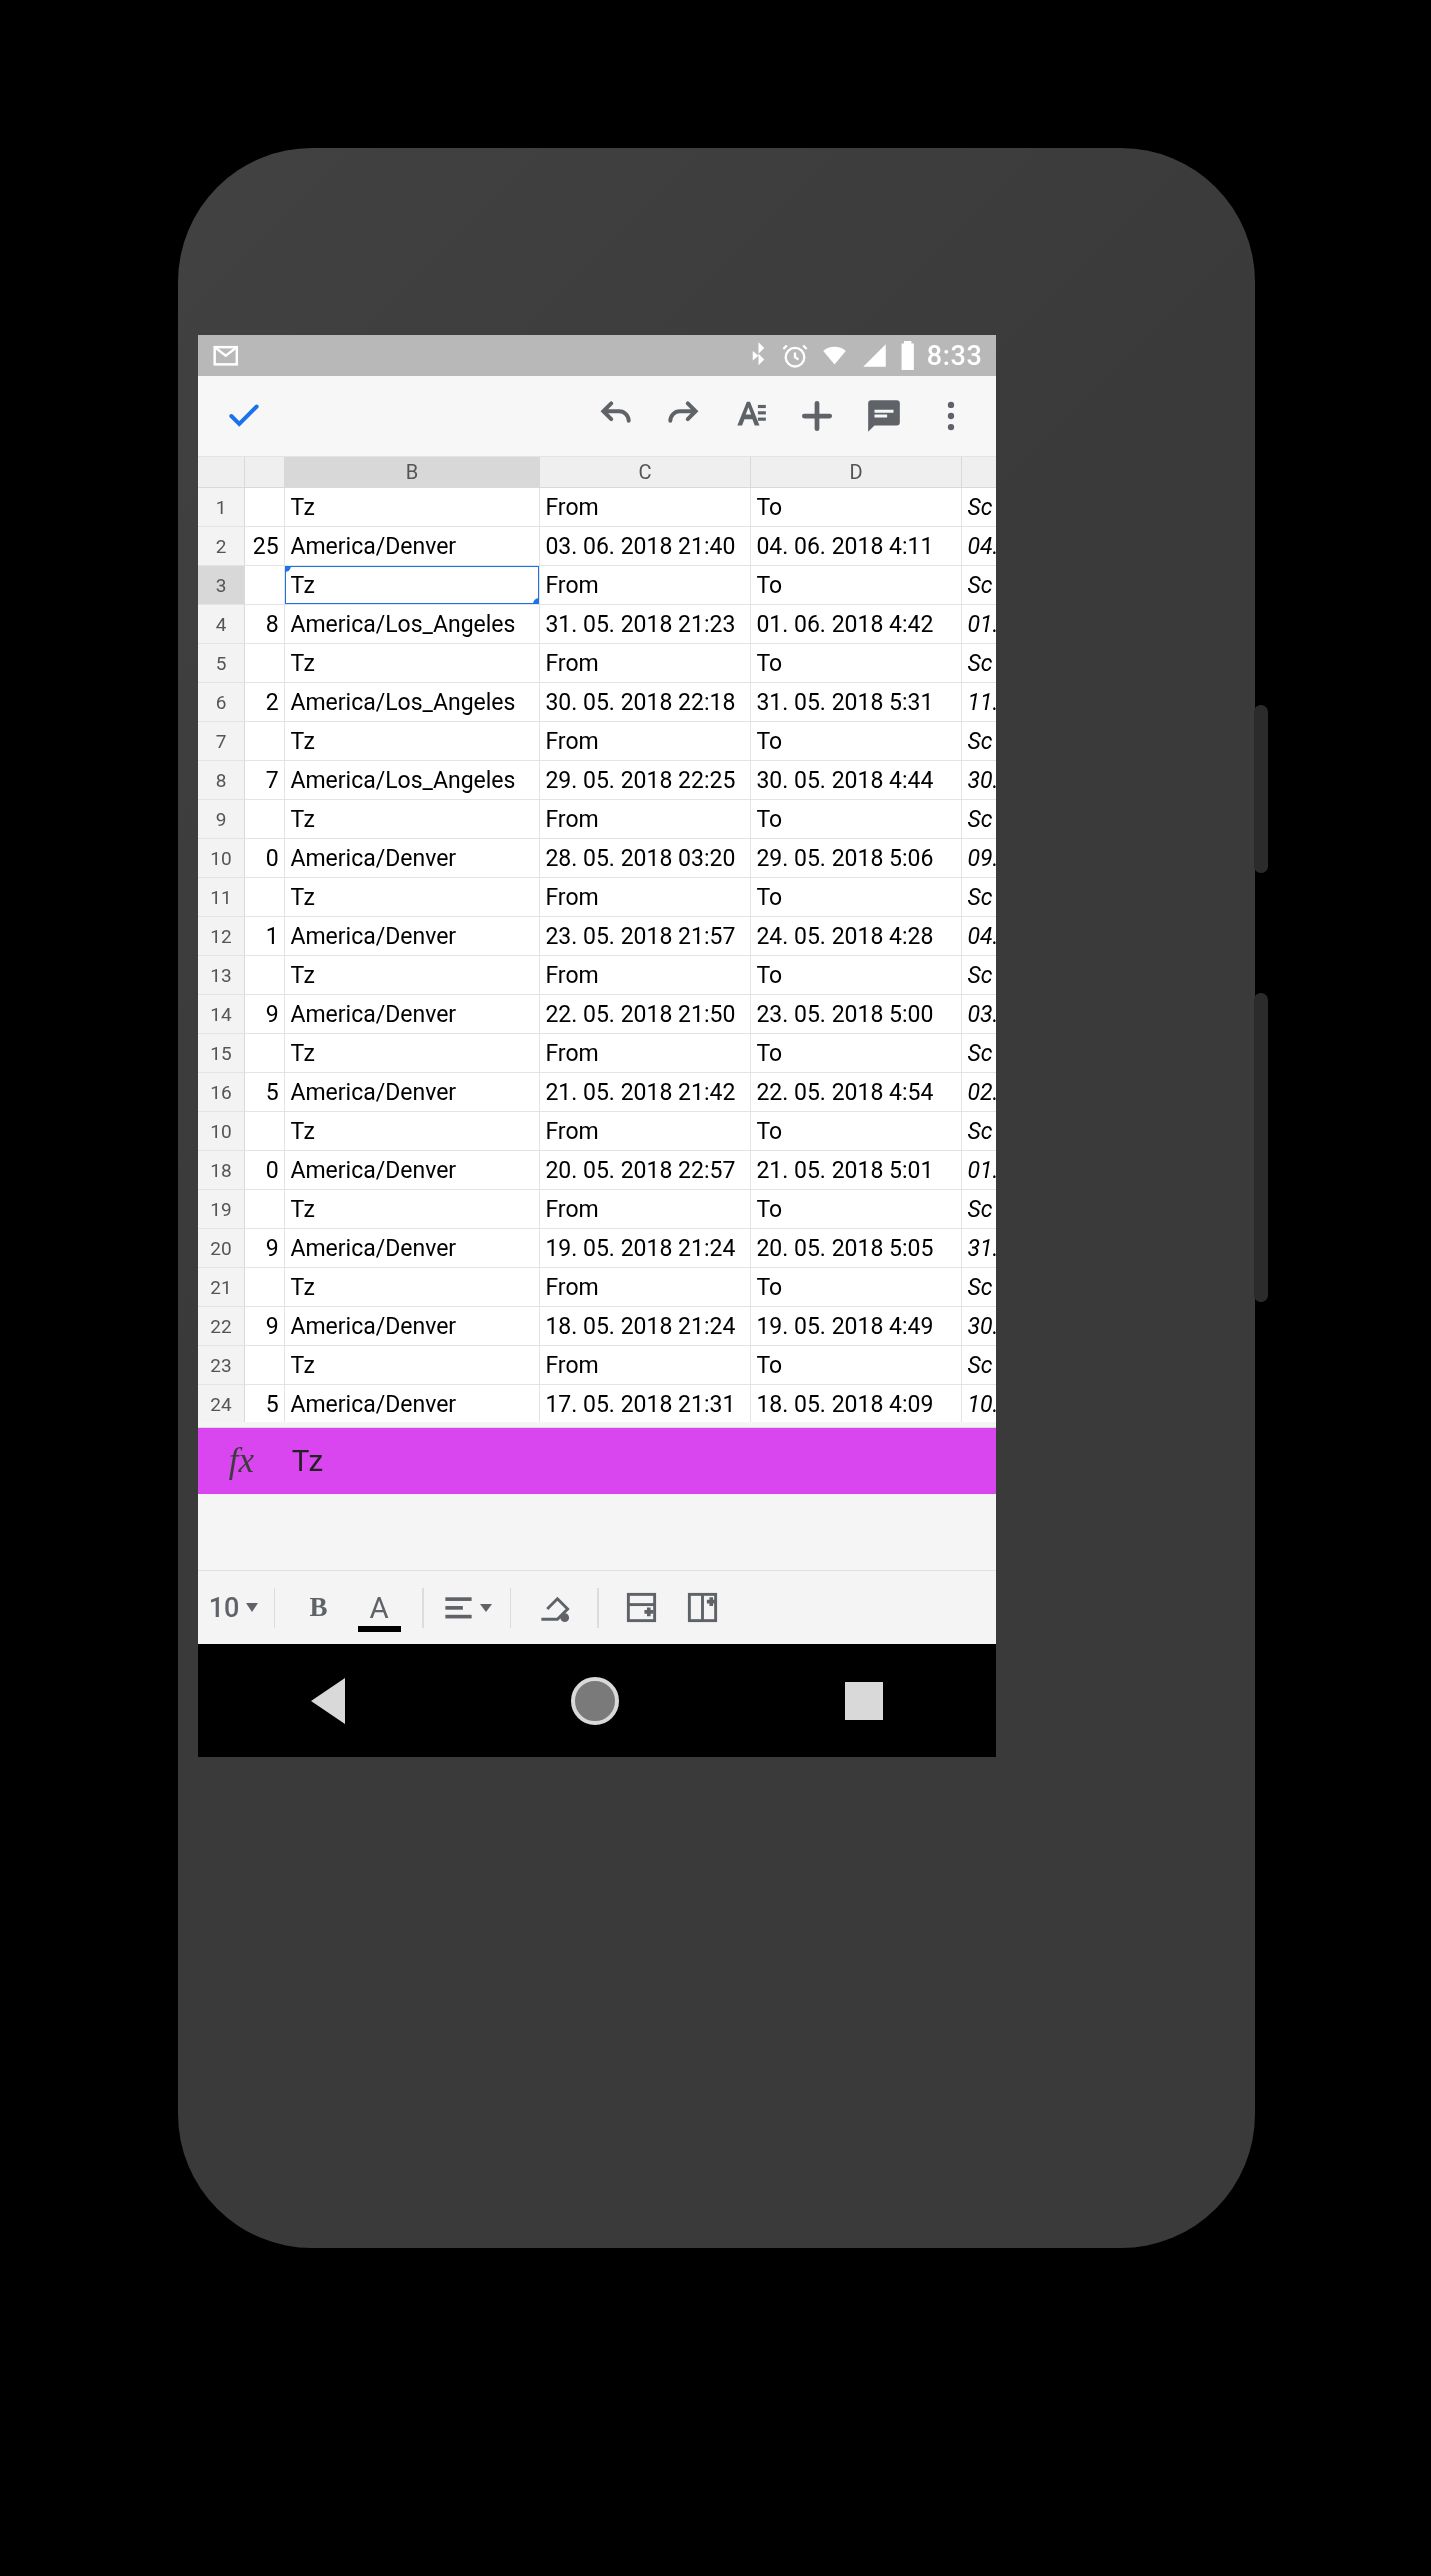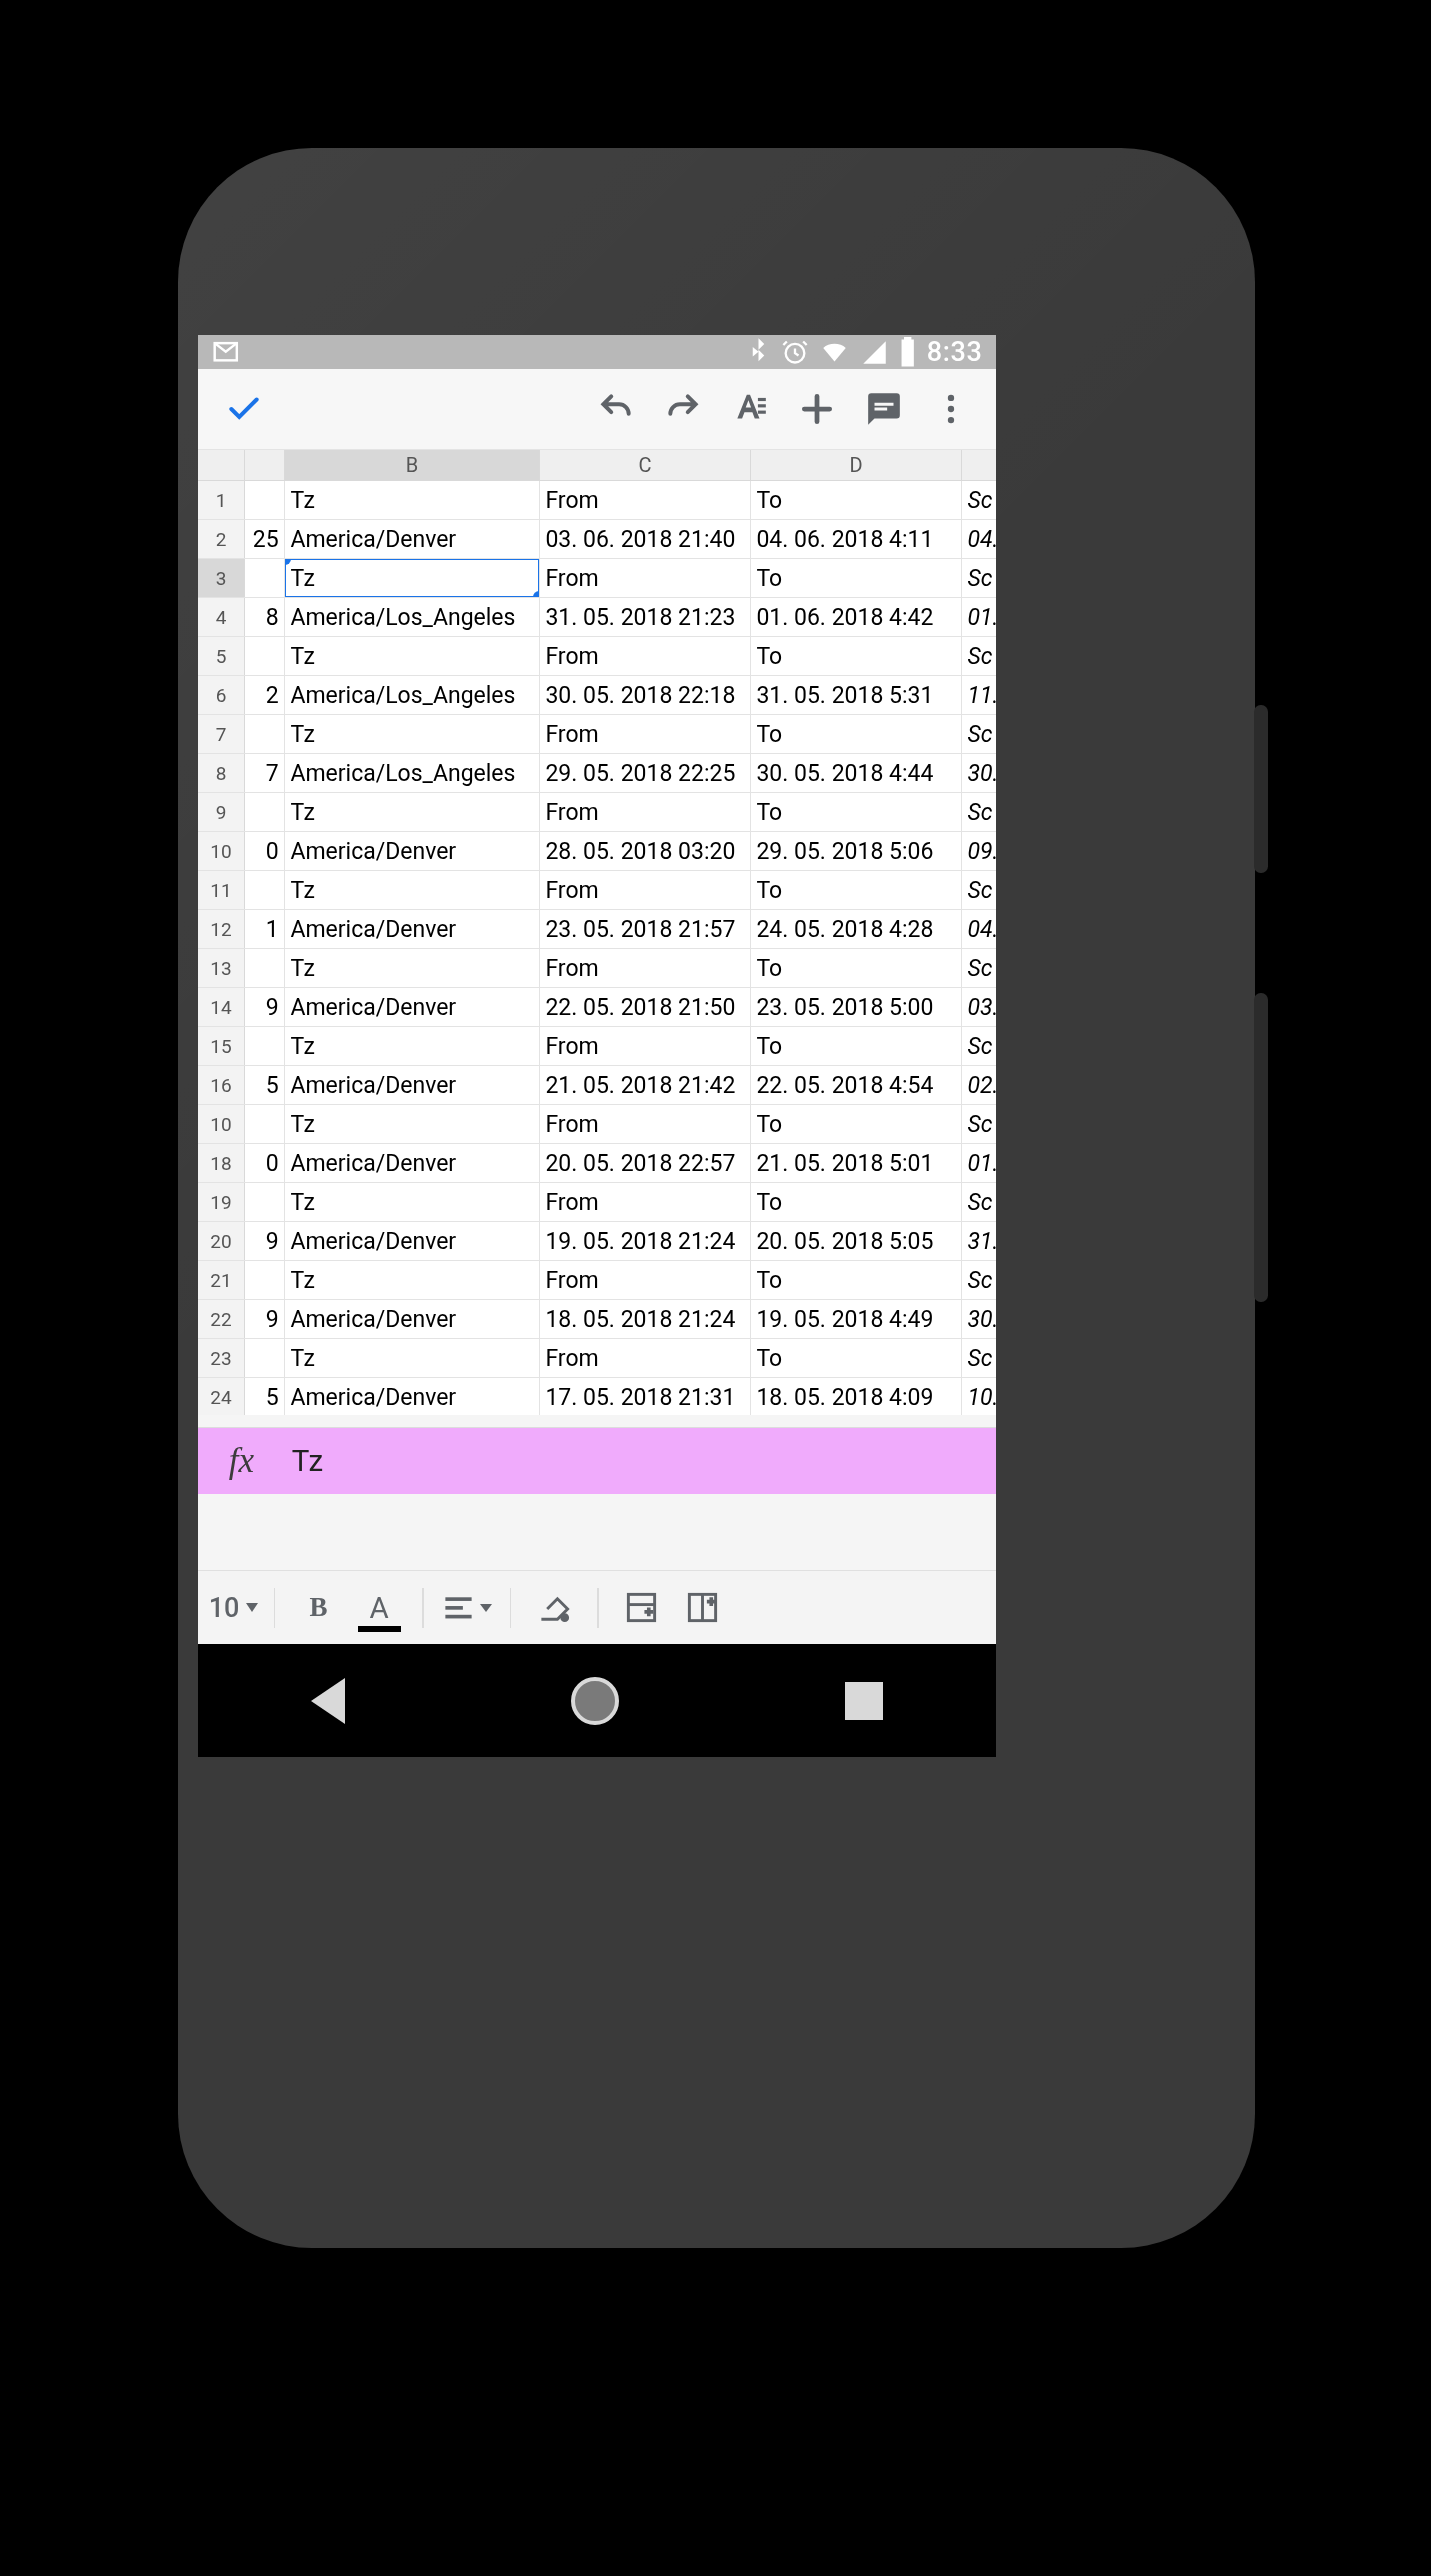--- a/index.html
+++ b/index.html
@@ -28,21 +28,21 @@
   .speaker{ position:absolute; left:50%; top:238px; width:288px; height:27px; margin-left:-144px; background:#1e1e1e; border-radius:27px; }
   .sensor { position:absolute; left:50%; top:302px; width:87px; height:25.5px; margin-left:-44px; background:#1e1e1e; border-radius:27px; }
 
   
   .screen {
     position:absolute; left:198px; top:335px; width:798px; height:1422px;
     background:#f5f5f5; overflow:hidden;
   }
 
   
-  .status-bar{ height:34px; background:#b8b8b8; display:flex; align-items:center; color:#fff; padding:0 13.4px; font-size:27px; letter-spacing:0.7px;text-align:right;}
+  .status-bar{ height:41px; background:#b8b8b8; display:flex; align-items:center; color:#fff; padding:0 13.4px; font-size:27px; letter-spacing:0.7px;text-align:right;}
   .status-left{ display:flex; align-items:center; gap:8px;}
   .status-right{ margin-left:auto; display:flex; align-items:center; gap:10.7px;}
   .status-time{ font-weight:500; font-size:27px;}
   .ico{ display:inline-flex; align-items:center; justify-content:center;}
   .ico svg{ display:block;}
 
   
   .top-toolbar{ height:81px; background:#f7f7f7; border-bottom:0.7px solid #e4e4e4; display:flex; align-items:center; padding:0 12px;}
   .tb-spacer{ flex:1;}
   .tb-btn{ width:67px; height:67px; display:flex; align-items:center; justify-content:center; color:#5f6368; }
@@ -73,21 +73,21 @@
   .row.sel .cell.colB{ position:relative; }
   .sel-outline{
      position:absolute; inset:-0.7px; border:2px solid #1a73e8; pointer-events:none;
   }
   .sel-handle{ position:absolute; width:12px; height:12px; background:#1a73e8; border-radius:50%;}
   .sel-handle.tl{ left:-6px; top:-6px;}
   .sel-handle.br{ right:-6px; bottom:-6px;}
 
   
   .fx-bar{ position:absolute; left:0; right:0; height:67px; top:1089px; 
-           background:#f0abfc; border-top:0.7px solid #dcdcdc; display:flex; align-items:center;}
+           background:#d946ef; border-top:0.7px solid #dcdcdc; display:flex; align-items:center;}
   .fx-lbl{ width:87px; display:flex; align-items:center; justify-content:center; font-style:italic; font-family:"Times New Roman",serif; font-size:35px; color:#3c3c3c;}
   .fx-val{ flex:1; font-size:29.5px; padding-left:6.7px; color:#222;}
 
   
   .fmt-bar{ position:absolute; left:0; right:0; bottom:113px; height:74px; background:#f4f4f4; border-top:0.7px solid #e0e0e0;
             display:flex; align-items:center; gap:6.7px; padding:0 10.7px; color:#5f6368;}
   .fmt-sep{ width:1.3px; height:40px; background:#dcdcdc; margin:0 9.4px;}
   .fmt-btn{ height:54px; min-width:54px; display:flex; align-items:center; justify-content:center; font-size:27px; font-weight:700; }
   .fmt-btn svg{ width:35px; height:35px;}
   .font-size{ display:flex; align-items:center; gap:6.7px; font-size:27px; font-weight:500;}

